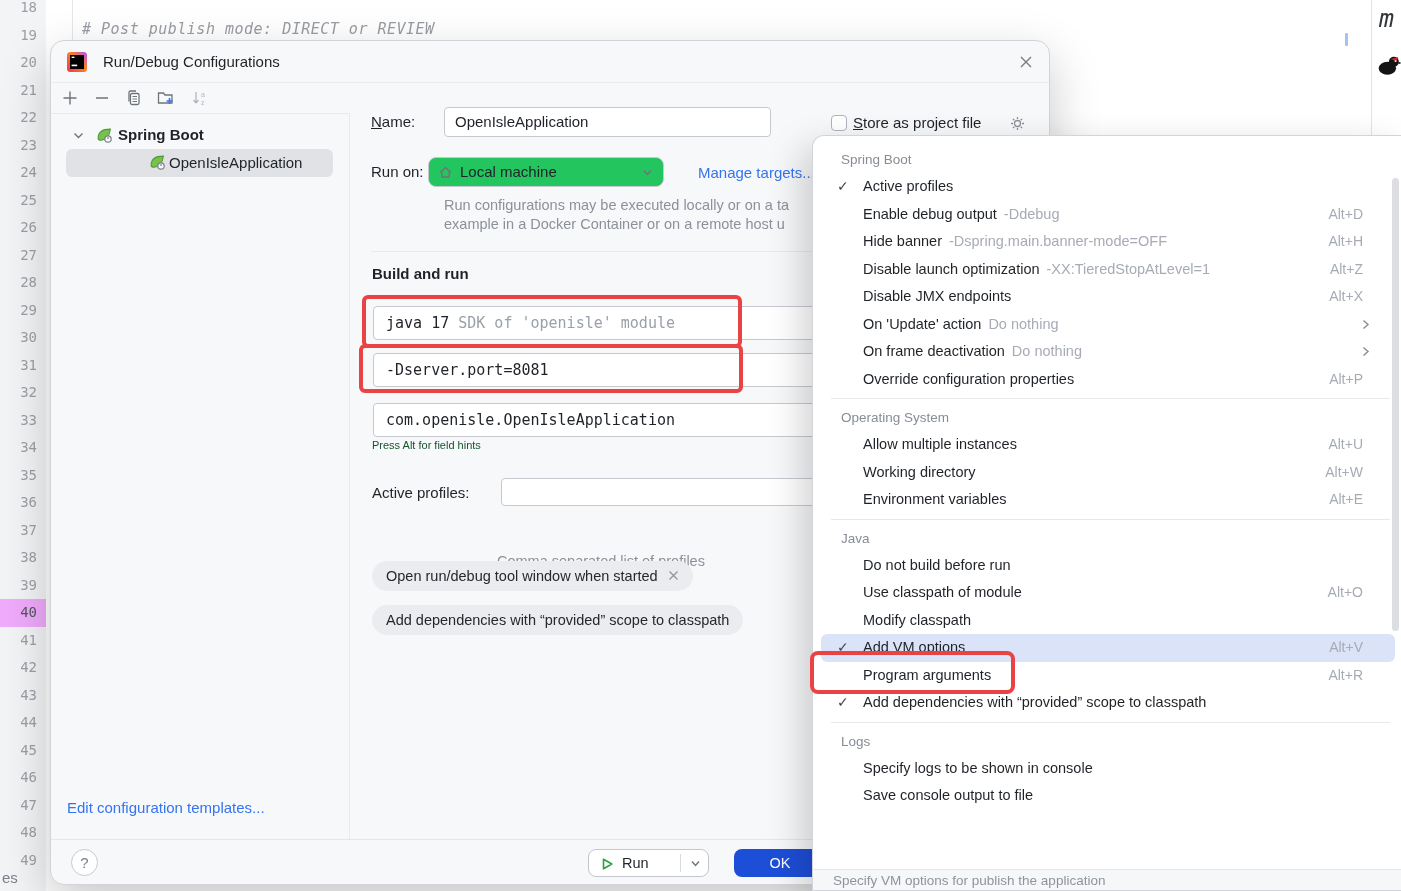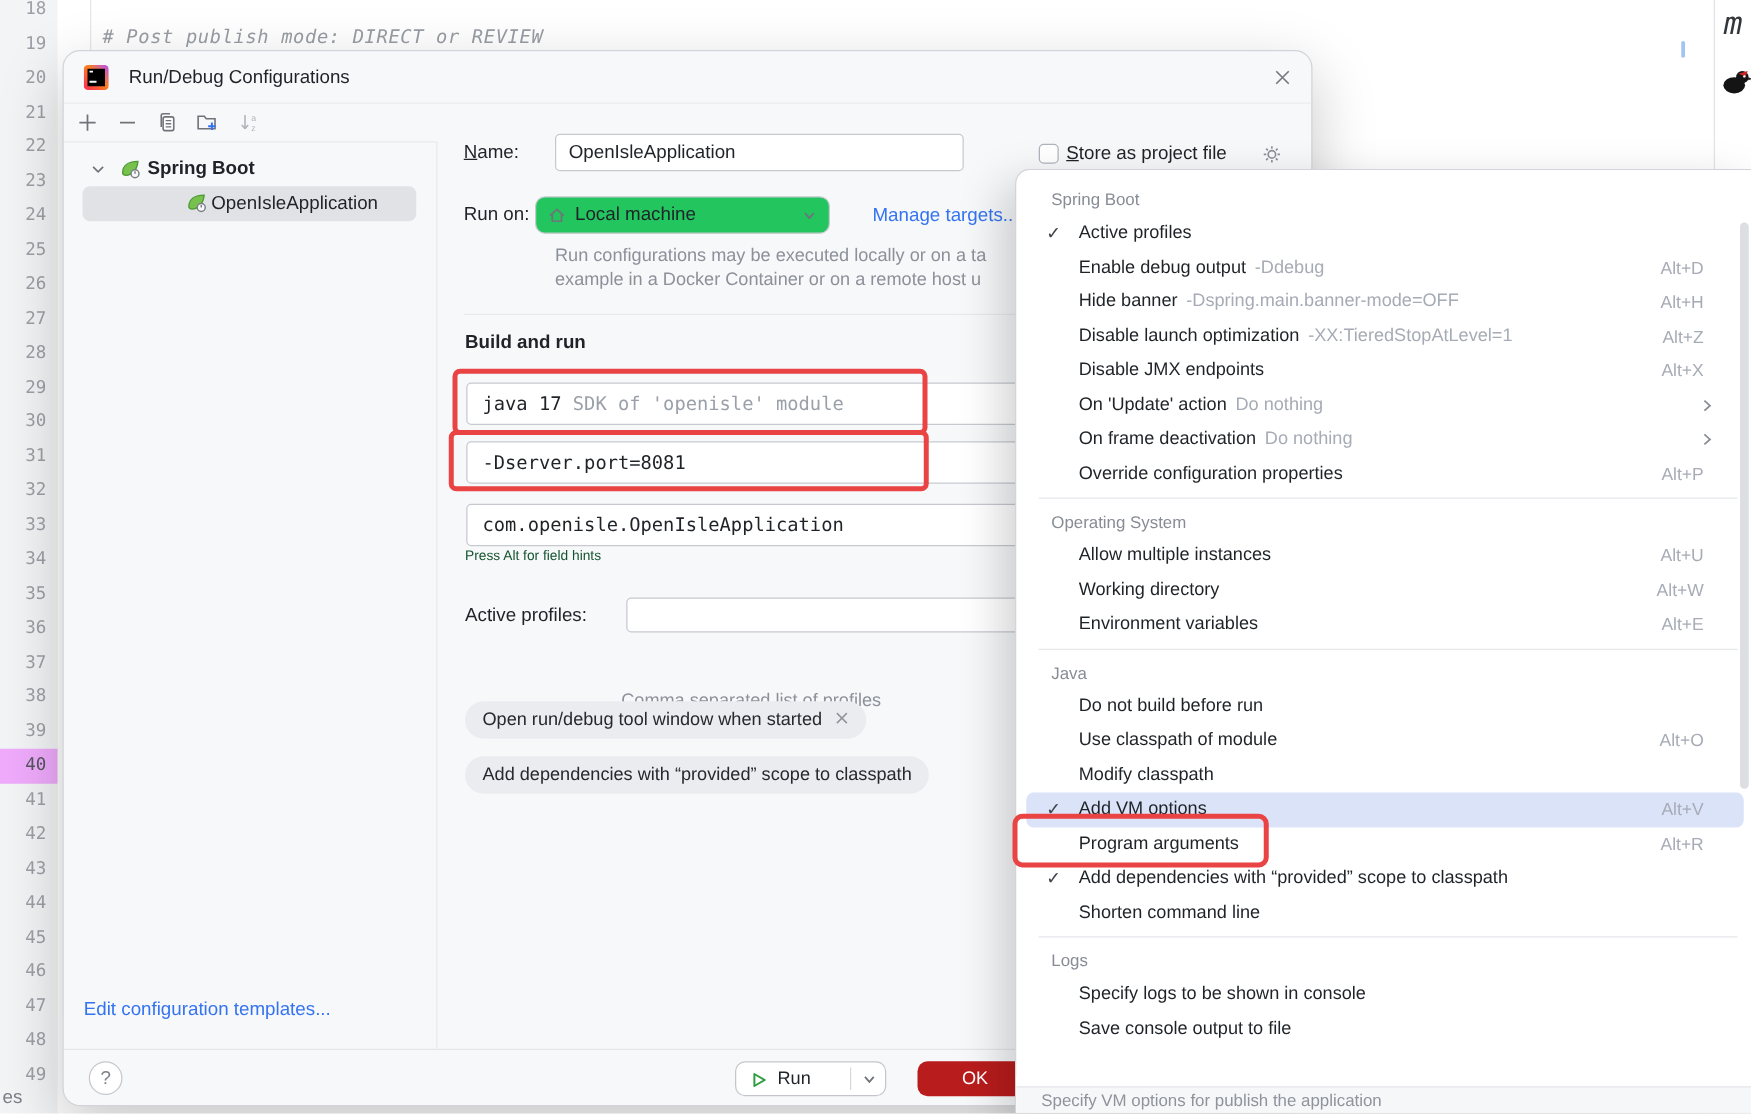--- a/index.html
+++ b/index.html
@@ -46,21 +46,21 @@
 
   .footer-sep { position:absolute; left:0; top:798px; right:0; height:1px; background:#e4e6ea; }
   .help-circle { position:absolute; left:20px; top:808px; width:27px; height:27px; border:1px solid #c6c9cf;
                  border-radius:50%; color:#7d8187; font-size:15px; text-align:center; line-height:25px; background:#fff; }
   .run-btn { position:absolute; left:537px; top:808px; width:121px; height:28px; background:#fff;
              border:1px solid #c3c6cd; border-radius:8px; }
   .run-btn .play { position:absolute; left:10px; top:6px; width:16px; height:16px; }
   .run-btn .lbl { position:absolute; left:33px; top:0; line-height:26px; font-size:14.5px; }
   .run-btn .divider { position:absolute; left:91px; top:4px; width:1px; height:18px; background:#d8dadf; }
   .run-btn .chev { position:absolute; left:99px; top:6px; width:15px; height:15px; }
-  .ok-btn { position:absolute; left:683px; top:808px; width:92px; height:28px; background:#b91c1c; border:none;
+  .ok-btn { position:absolute; left:683px; top:808px; width:92px; height:28px; background:#1d4ed8; border:none;
             border-radius:8px; color:#fff; font-size:14.5px; text-align:center; line-height:28px; cursor:pointer; }
 
   
   .flabel { position:absolute; font-size:15px; line-height:30px; color:#1f2328; }
   .mn { display:inline-block; }
   .mn::first-letter { text-decoration:underline; }
   .tfield { position:absolute; background:#fff; border:1px solid #c6c9d0; border-radius:4px;
             font-size:15px; padding-left:10px; color:#1f2328; }
   .name-field { left:393px; top:66px; width:327px; height:30px; line-height:28px; }
   .checkbox { position:absolute; left:780px; top:74px; width:16px; height:16px; background:#fff;
@@ -318,21 +318,20 @@
         <div class="menu-item"><span>Working directory</span><span class="sc">Alt+W</span></div>
         <div class="menu-item"><span>Environment variables</span><span class="sc">Alt+E</span></div>
         <div class="menu-sep"></div>
         <div class="menu-header">Java</div>
         <div class="menu-item"><span>Do not build before run</span></div>
         <div class="menu-item"><span>Use classpath of module</span><span class="sc">Alt+O</span></div>
         <div class="menu-item"><span>Modify classpath</span></div>
         <div class="menu-item sel"><span class="chk">✓</span><span>Add VM options</span><span class="sc">Alt+V</span></div>
         <div class="menu-item"><span>Program arguments</span><span class="sc">Alt+R</span></div>
         <div class="menu-item"><span class="chk">✓</span><span>Add dependencies with “provided” scope to classpath</span></div>
-        <div class="menu-item"><span>Shorten command line</span></div>
         <div class="menu-sep"></div>
         <div class="menu-header">Logs</div>
         <div class="menu-item"><span>Specify logs to be shown in console</span></div>
         <div class="menu-item"><span>Save console output to file</span></div>
       </div>
     <div class="popup-scroll"></div>
     <div class="popup-hintbar">Specify VM options for publish the application</div>
   </div>
 
   <div class="redbox rb1"></div>

